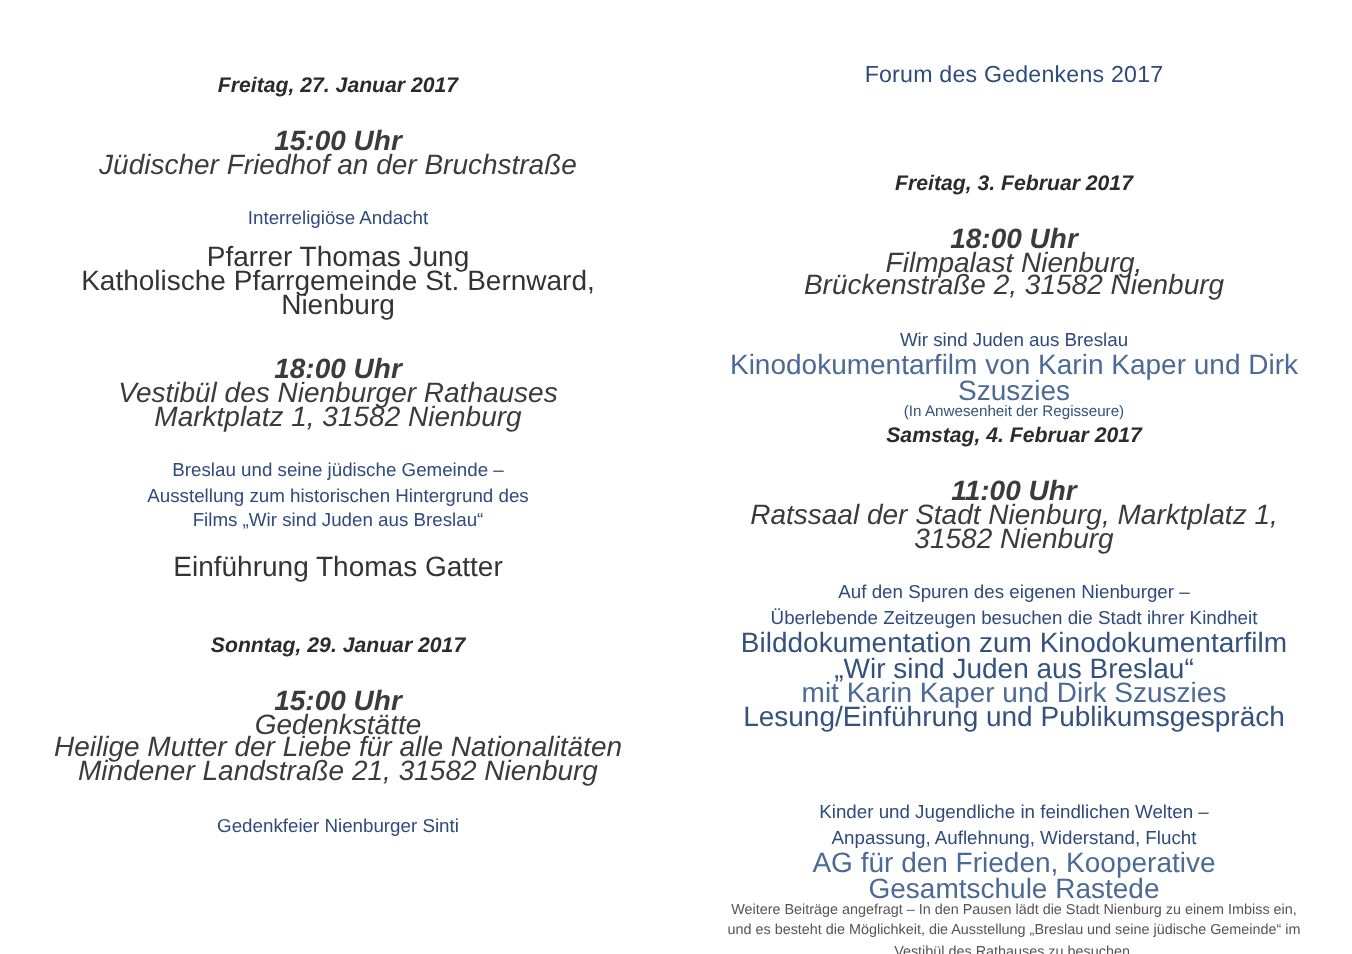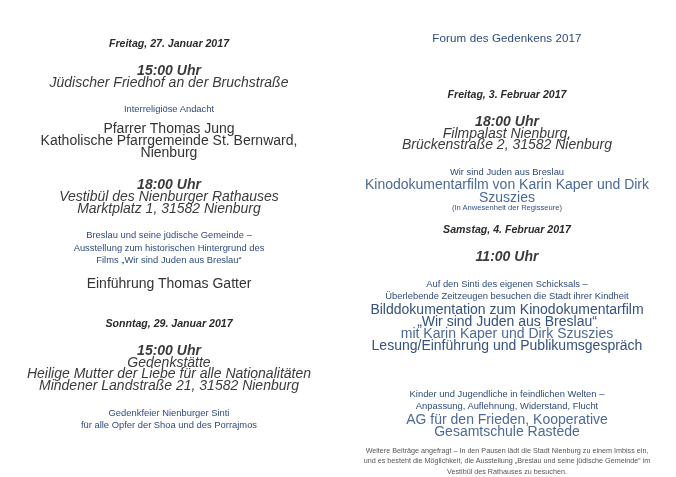--- a/index.html
+++ b/index.html
@@ -151,21 +151,20 @@
       <div class="block">
         <div class="day-heading">Sonntag, 29. Januar 2017</div>
         <div class="sp-m"></div>
         <div class="block">
           <div class="meta time">15:00 Uhr</div>
           <div class="meta">Gedenkstätte</div>
           <div class="meta">Heilige Mutter der Liebe für alle Nationalitäten</div>
           <div class="meta">Mindener Landstraße 21, 31582 Nienburg</div>
           <div class="sp-m"></div>
           <div class="event-title">Gedenkfeier Nienburger Sinti</div>
-          <div class="event-title">für alle Opfer der Shoa und des Porrajmos</div>
         </div>
       </div>
     </div>
 
   <div class="column" id="right-column">
     <div class="doc-title" id="doc-title">Forum des Gedenkens 2017</div>
       <div class="sp-xs"></div>
   <div class="block">
         <div class="day-heading">Freitag, 3. Februar 2017</div>
         <div class="sp-m"></div>
@@ -178,22 +177,23 @@
           <div class="event-sub blue-light">Kinodokumentarfilm von Karin Kaper und Dirk Szuszies</div>
           <div class="event-note">(In Anwesenheit der Regisseure)</div>
         </div>
       </div>
       <div class="sp-xl"></div>
       <div class="block">
         <div class="day-heading">Samstag, 4. Februar 2017</div>
         <div class="sp-m"></div>
         <div class="block">
           <div class="meta time">11:00 Uhr</div>
-          <div class="sp-m"></div>
-          <div class="event-title">Auf den Sinti des eigenen Schicksals –</div>
+          <div class="meta">Ratssaal der Stadt Nienburg, Marktplatz 1, 31582 Nienburg</div>
+          <div class="sp-m"></div>
+          <div class="event-title">Auf den Spuren des eigenen Nienburger –</div>
           <div class="event-title">Überlebende Zeitzeugen besuchen die Stadt ihrer Kindheit</div>
           <div class="event-sub blue">Bilddokumentation zum Kinodokumentarfilm „Wir sind Juden aus Breslau“</div>
           <div class="event-sub blue-light">mit Karin Kaper und Dirk Szuszies</div>
           <div class="event-sub blue">Lesung/Einführung und Publikumsgespräch</div>
         </div>
         <div class="sp-l"></div>
         <div class="block">
           <div class="sp-m"></div>
           <div class="event-title">Kinder und Jugendliche in feindlichen Welten –</div>
           <div class="event-title">Anpassung, Auflehnung, Widerstand, Flucht</div>

